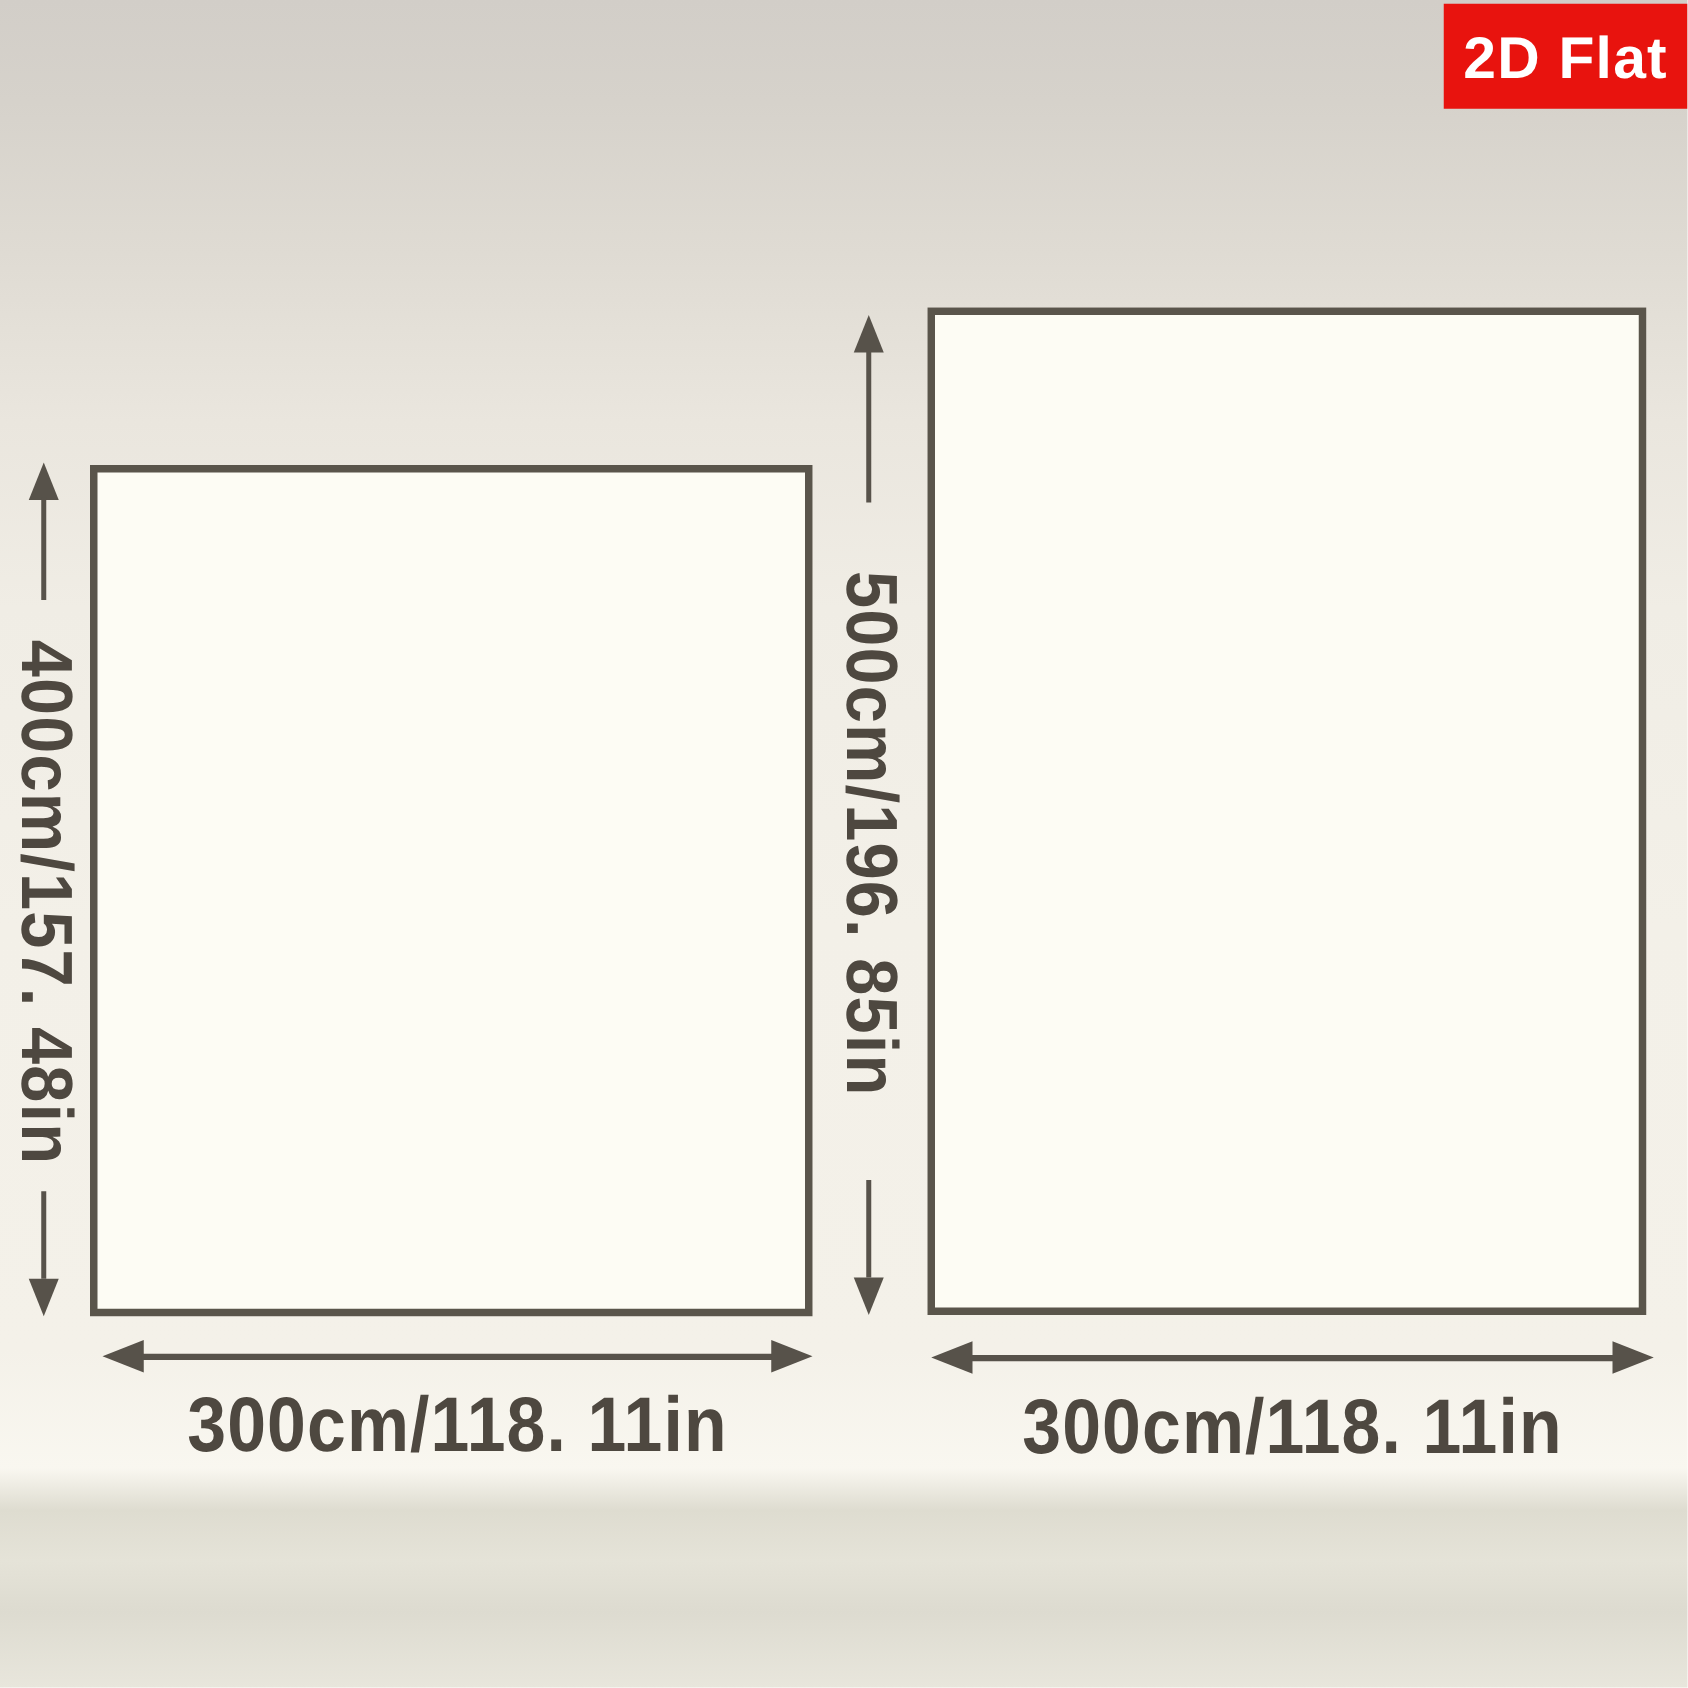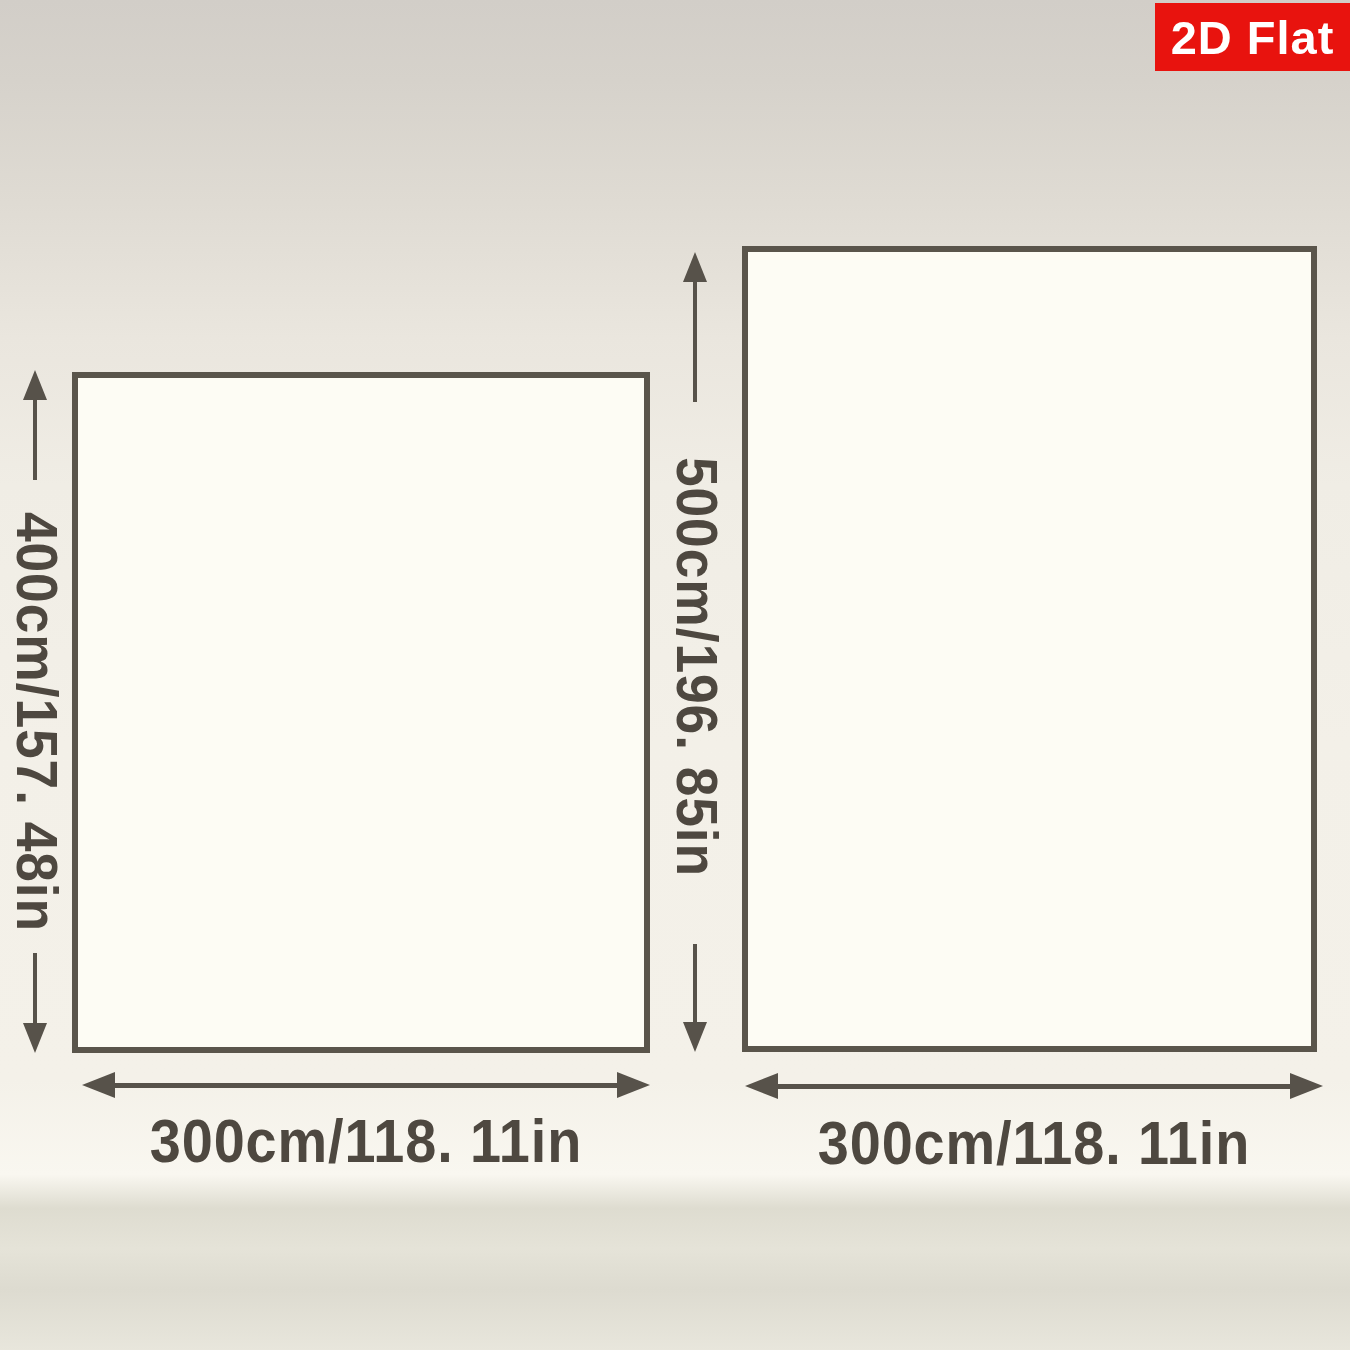--- a/index.html
+++ b/index.html
@@ -20,21 +20,21 @@
       #f9f7f0 87%,
       #dedcd0 89.5%,
       #e5e3d8 92.5%,
       #dddbd0 95.5%,
       #e8e6dc 100%);
   }
 
   .badge {
     position: absolute;
     left: 1155px; top: 3px;
-    width: 195px; height: 68px;
+    width: 195px; height: 84px;
     background: #e8130e;
     color: #ffffff;
     font-size: 47px;
     font-weight: 700;
     display: flex;
     align-items: center;
     justify-content: center;
     letter-spacing: 1px;
   }
 

